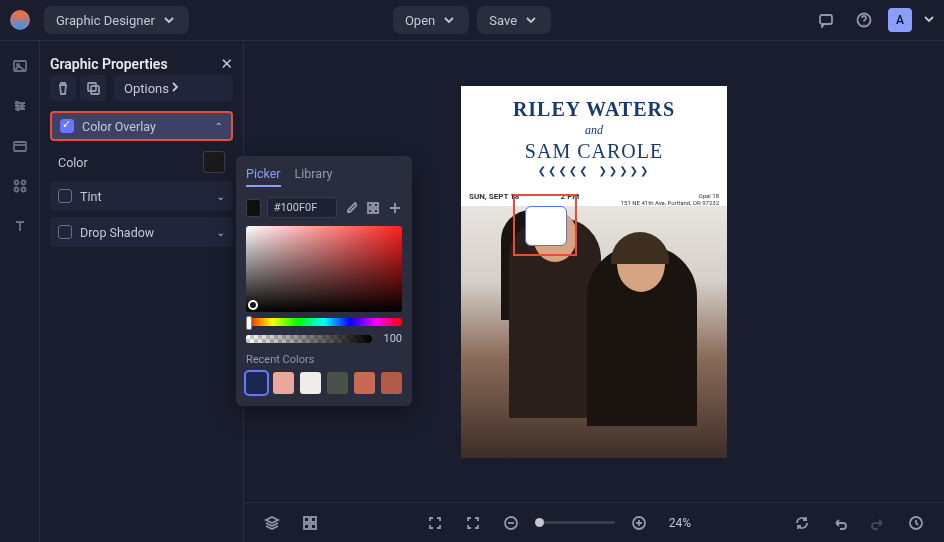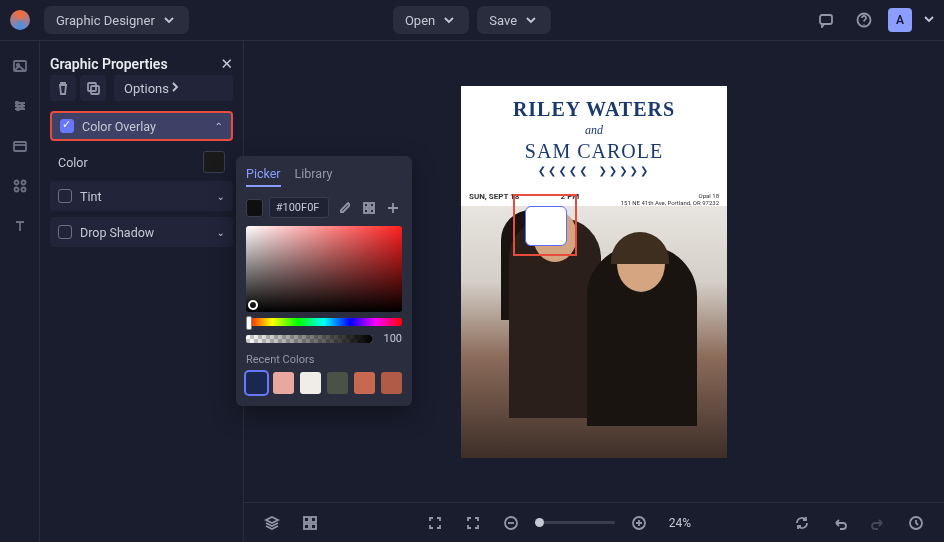--- a/index.html
+++ b/index.html
@@ -53,21 +53,21 @@
 .canvas-bottom{height:40px;border-top:1px solid #2a2d3e;display:flex;align-items:center;padding:0 14px;gap:10px}
 .spacer{flex:1}
 .zoom-slider{width:80px;height:3px;background:#3a3d4e;border-radius:2px;position:relative}
 .zoom-slider::before{content:"";position:absolute;left:0;top:-3px;width:9px;height:9px;background:#c5c8d4;border-radius:50%}
 .picker-pop{position:absolute;left:236px;top:156px;width:176px;background:#2a2d3e;border-radius:6px;padding:10px 10px 12px;box-shadow:0 8px 24px rgba(0,0,0,.4);z-index:10}
 .tabs{display:flex;gap:14px;font-size:12.5px;margin-bottom:10px}
 .tab{cursor:pointer;padding-bottom:4px;color:#9397a8}
 .tab.active{color:#8b9dff;border-bottom:2px solid #8b9dff}
 .hex-row{display:flex;align-items:center;gap:6px;margin-bottom:8px}
 .hex-sw{width:18px;height:18px;background:#100f0f;border-radius:3px;border:1px solid #3a3d4e}
-.hex-in{flex:1;background:#1f2233;border:1px solid #3a3d4e;border-radius:3px;color:#c5c8d4;padding:3px 6px;font-size:11px;width:60px}
+.hex-in{flex:1;background:#1f2233;border:1px solid #3a3d4e;border-radius:3px;color:#c5c8d4;padding:3px 6px;font-size:11px;width:70px}
 .grad-area{width:156px;height:86px;background:linear-gradient(to bottom,transparent,#000),linear-gradient(to right,#fff,#ff2020);border-radius:3px;position:relative;margin-bottom:6px}
 .grad-cursor{position:absolute;left:2px;bottom:2px;width:10px;height:10px;border:2px solid #fff;border-radius:50%;box-shadow:0 0 2px rgba(0,0,0,.6)}
 .hue-bar{width:156px;height:8px;background:linear-gradient(to right,#f00,#ff0,#0f0,#0ff,#00f,#f0f,#f00);border-radius:2px;position:relative;margin-bottom:6px}
 .hue-bar::before{content:"";position:absolute;left:0;top:-2px;width:4px;height:12px;background:#fff;border-radius:2px;border:1px solid #888}
 .alpha-row{display:flex;align-items:center;gap:6px;margin-bottom:8px}
 .alpha-bar{flex:1;height:8px;background:repeating-conic-gradient(#ccc 0 25%,#fff 0 50%) 0 0/8px 8px;border-radius:2px;position:relative}
 .alpha-bar::after{content:"";position:absolute;inset:0;background:linear-gradient(to right,transparent,#000);border-radius:2px}
 .alpha-val{font-size:11px;width:24px;text-align:right}
 .recent-label{font-size:11px;color:#9397a8;margin-bottom:6px}
 .recent-sw{display:flex;gap:6px}

